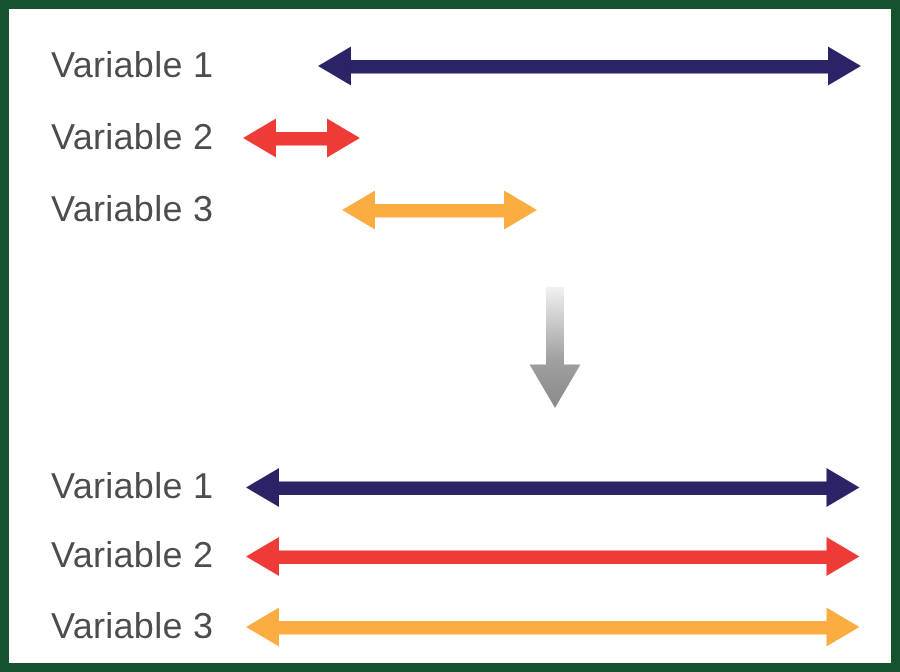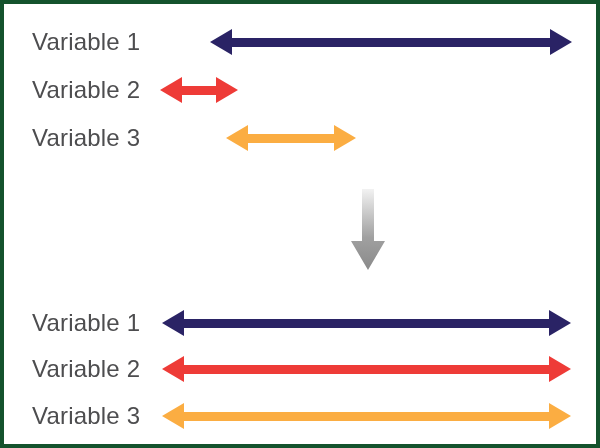--- a/index.html
+++ b/index.html
@@ -3,21 +3,21 @@
 <meta charset="utf-8">
 <style>
   html, body { margin: 0; padding: 0; background: #ffffff; }
 
   .frame {
     position: relative;
     width: 600px;
     height: 448px;
     box-sizing: border-box;
     background: #ffffff;
-    border: 4px solid #14532d;
+    border: 6px solid #14532d;
     overflow: hidden;
     font-family: "Liberation Sans", "DejaVu Sans", sans-serif;
   }
 
   
   .row {
     position: absolute;
     left: 0;
     width: 100%;
     height: 26px;

